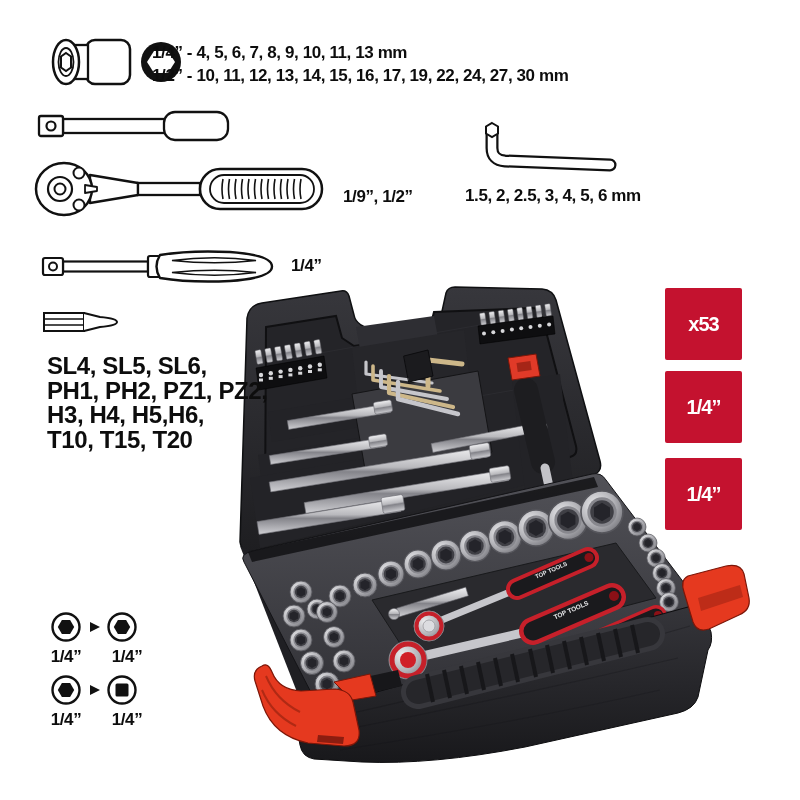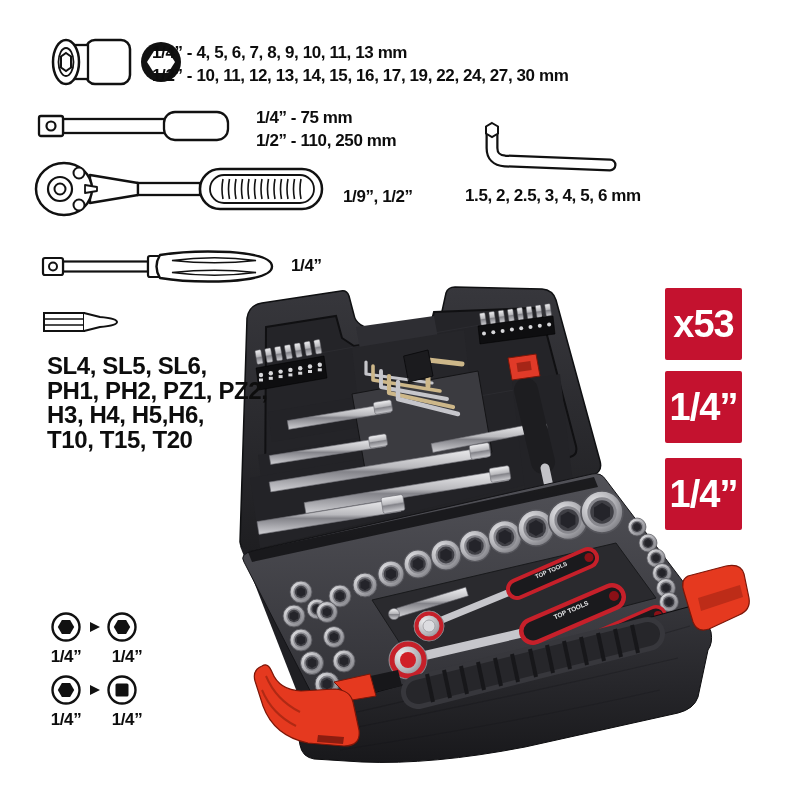--- a/index.html
+++ b/index.html
@@ -4,21 +4,21 @@
 <style>
   html,body{margin:0;padding:0;background:#fff;}
   .page{position:relative;width:800px;height:800px;background:#fff;overflow:hidden;
         font-family:"Liberation Sans",sans-serif;}
   .abs{position:absolute;}
   .spec{font-weight:700;color:#0d0d0d;font-size:17px;line-height:23px;
         letter-spacing:-0.4px;white-space:nowrap;}
   .bits-list{font-size:24px;line-height:24.6px;}
   .badge{left:665px;width:77px;height:72px;background:#c4122f;color:#ffffff;
          display:flex;align-items:center;justify-content:center;
-         font-weight:700;font-size:38px;letter-spacing:-1px;border-radius:2px;}
+         font-weight:700;font-size:20px;letter-spacing:-1px;border-radius:2px;}
   .adapter-label{font-weight:700;font-size:17px;color:#0d0d0d;
                  letter-spacing:-0.4px;width:44px;text-align:center;white-space:nowrap;}
   svg text{font-family:"Liberation Sans",sans-serif;}
 </style>
 </head>
 <body>
 
 <div class="page">
 
   <svg class="abs" style="left:0;top:0" width="800" height="800" viewBox="0 0 800 800">
@@ -286,24 +286,20 @@
     <div>1/4” - 4, 5, 6, 7, 8, 9, 10, 11, 13 mm</div>
     <div>1/2” - 10, 11, 12, 13, 14, 15, 16, 17, 19, 22, 24, 27, 30 mm</div>
   </div>
 
   <svg class="abs" style="left:36px;top:102px" width="200" height="48" viewBox="0 0 200 48">
     <rect x="27" y="17" width="104" height="14" fill="#fff" stroke="#111" stroke-width="2.3"></rect>
     <rect x="128" y="10" width="64" height="28" rx="11" fill="#fff" stroke="#111" stroke-width="2.3"></rect>
     <rect x="3" y="14" width="24" height="20" rx="2" fill="#fff" stroke="#111" stroke-width="2.3"></rect>
     <circle cx="15" cy="24" r="4.5" fill="#fff" stroke="#111" stroke-width="2.2"></circle>
   </svg>
-  <div class="abs spec" style="left:256px;top:106px">
-    <div>1/4” - 75 mm</div>
-    <div>1/2” - 110, 250 mm</div>
-  </div>
 
   <svg class="abs" style="left:32px;top:160px" width="298" height="58" viewBox="0 0 298 58">
     <path d="M58,15 L106,23 L106,35 L58,43 Z" fill="#fff" stroke="#111" stroke-width="2.3" stroke-linejoin="round"></path>
     <rect x="106" y="23" width="62" height="12" fill="#fff" stroke="#111" stroke-width="2.3"></rect>
     <ellipse cx="32" cy="29" rx="28" ry="26" fill="#fff" stroke="#111" stroke-width="2.5"></ellipse>
     <circle cx="28" cy="29" r="12" fill="#fff" stroke="#111" stroke-width="2.2"></circle>
     <circle cx="28" cy="29" r="5.5" fill="#fff" stroke="#111" stroke-width="2"></circle>
     <circle cx="47" cy="13" r="5.5" fill="#fff" stroke="#111" stroke-width="2"></circle>
     <circle cx="47" cy="45" r="5.5" fill="#fff" stroke="#111" stroke-width="2"></circle>
     <path d="M53,25 l12,2 v4 l-12,2 z" fill="#fff" stroke="#111" stroke-width="1.8" stroke-linejoin="round"></path>

